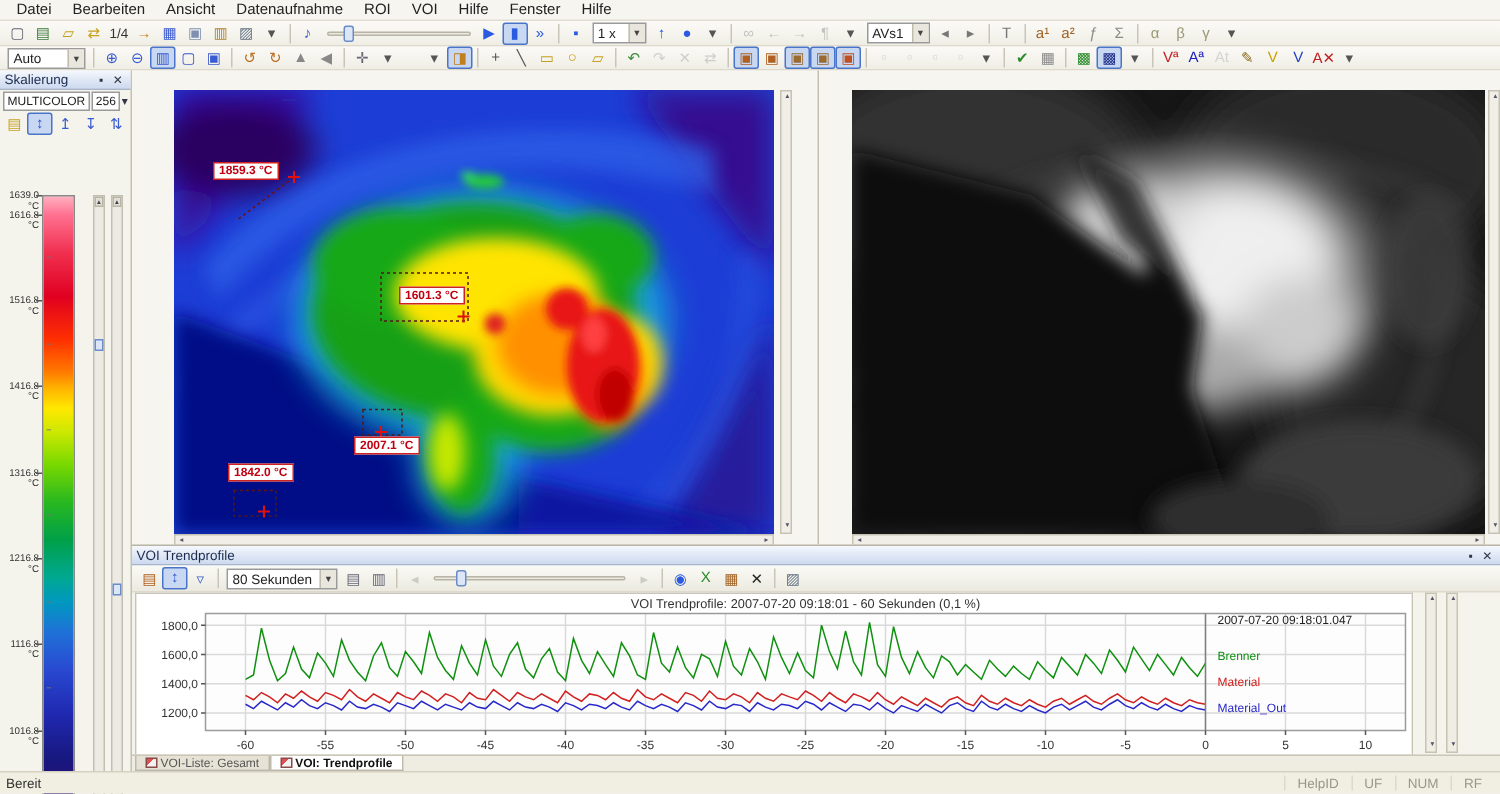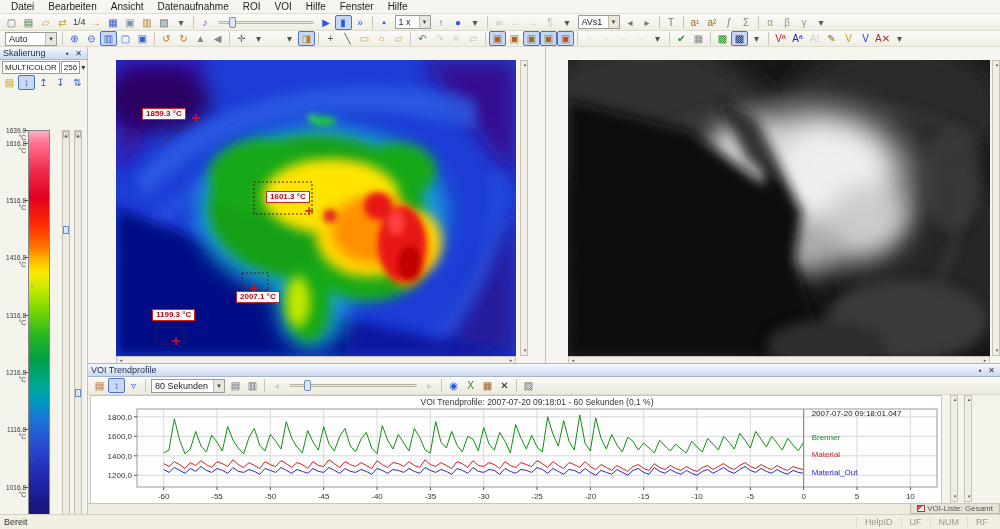--- a/index.html
+++ b/index.html
@@ -56,21 +56,21 @@
   .barbtn { position:absolute; font-size:5px; color:#556; width:8px; height:8px; line-height:7px; text-align:center; }
   .anno-label { position:absolute; background:#fff; border:1px solid #d02020; color:#c00010; font-size:8px; font-weight:bold; padding:0px 3px 1px; white-space:nowrap; }
 
   
   #trendpanel { position:absolute; left:88px; top:363px; width:912px; height:140px; background:#f4f3ec; border-top:1px solid #b8b4a6; }
   #trend-tools { display:flex; align-items:center; height:18px; padding-left:3px; background:linear-gradient(#fafaf6,#eceadf); border-bottom:1px solid #ddd9cc; }
   #chartwrap { position:absolute; left:2px; top:31px; width:852px; height:109px; background:#fff; border:1px solid #c8c4b6; }
   .trend-strip { position:absolute; top:31px; width:8px; height:107px; background:#efede4; border:1px solid #c6c2b4; }
 
   
-  #doctabs { position:absolute; left:88px; top:503px; width:912px; height:11px; background:#efede2; border-top:1px solid #cac6b8; display:flex; align-items:flex-end; padding-left:2px;flex-direction:column; }
+  #doctabs { position:absolute; left:88px; top:503px; width:912px; height:11px; background:#efede2; border-top:1px solid #cac6b8; display:flex; align-items:flex-start; padding-left:2px; }
   .doctab { display:flex; align-items:center; gap:2px; font-size:8px; padding:0 6px; color:#555; border:1px solid #bdb9ab; border-top:none; background:#e6e3d6; }
   .doctab.active { background:#fff; font-weight:bold; color:#111; }
   .dt-ico { width:8px; height:7px; border:1px solid #8a4a4a; background:linear-gradient(135deg,#e05050 0 40%,#f2f2f2 40%); }
   #statusbar { position:absolute; left:0; top:514px; width:1000px; height:15px; background:#f1efe2; border-top:1px solid #d5d1c2; display:flex; align-items:center; font-size:9px; color:#333; padding:0 4px; }
   #status-right { margin-left:auto; display:flex; }
   .status-cell { padding:0 8px; color:#9a968a; border-left:1px solid #ddd9cb; }
 </style>
 </head>
 <body>
 
@@ -338,21 +338,21 @@
         <path d="M189,151 H197 M193,147 V155" stroke="#e01010" stroke-width="1.4" fill="none"></path>
         <rect x="126" y="213" width="26" height="17" fill="none" stroke="#501818" stroke-dasharray="2,2"></rect>
         <path d="M134,228 H142 M138,224 V232" stroke="#e01010" stroke-width="1.4" fill="none"></path>
         <rect x="40" y="267" width="28" height="17" fill="none" stroke="#501818" stroke-dasharray="2,2"></rect>
         <path d="M56,281 H64 M60,277 V285" stroke="#e01010" stroke-width="1.4" fill="none"></path>
       </svg>
     <div id="anno-labels" style="position:absolute; left:0; top:0; width:100%; height:100%;">
         <div class="anno-label" style="left: 26px; top: 48px;">1859.3 °C</div>
         <div class="anno-label" style="left: 150px; top: 131px;">1601.3 °C</div>
         <div class="anno-label" style="left: 120px; top: 231px;">2007.1 °C</div>
-        <div class="anno-label" style="left: 36px; top: 249px;">1199.3 °C</div>
+        <div class="anno-label" style="left: 36px; top: 249px;">1842.0 °C</div>
       </div>
   </div>
   <div class="vbar" style="left:432px; top:13px; height:296px;">
     <div class="barbtn" style="top:0;">▴</div>
     <div class="barbtn" style="bottom:0;">▾</div>
   </div>
   <div class="hbar" style="left:28px; top:309px; width:400px;">
     <div class="barbtn" style="left:0;">◂</div>
     <div class="barbtn" style="right:0;">▸</div>
   </div>

